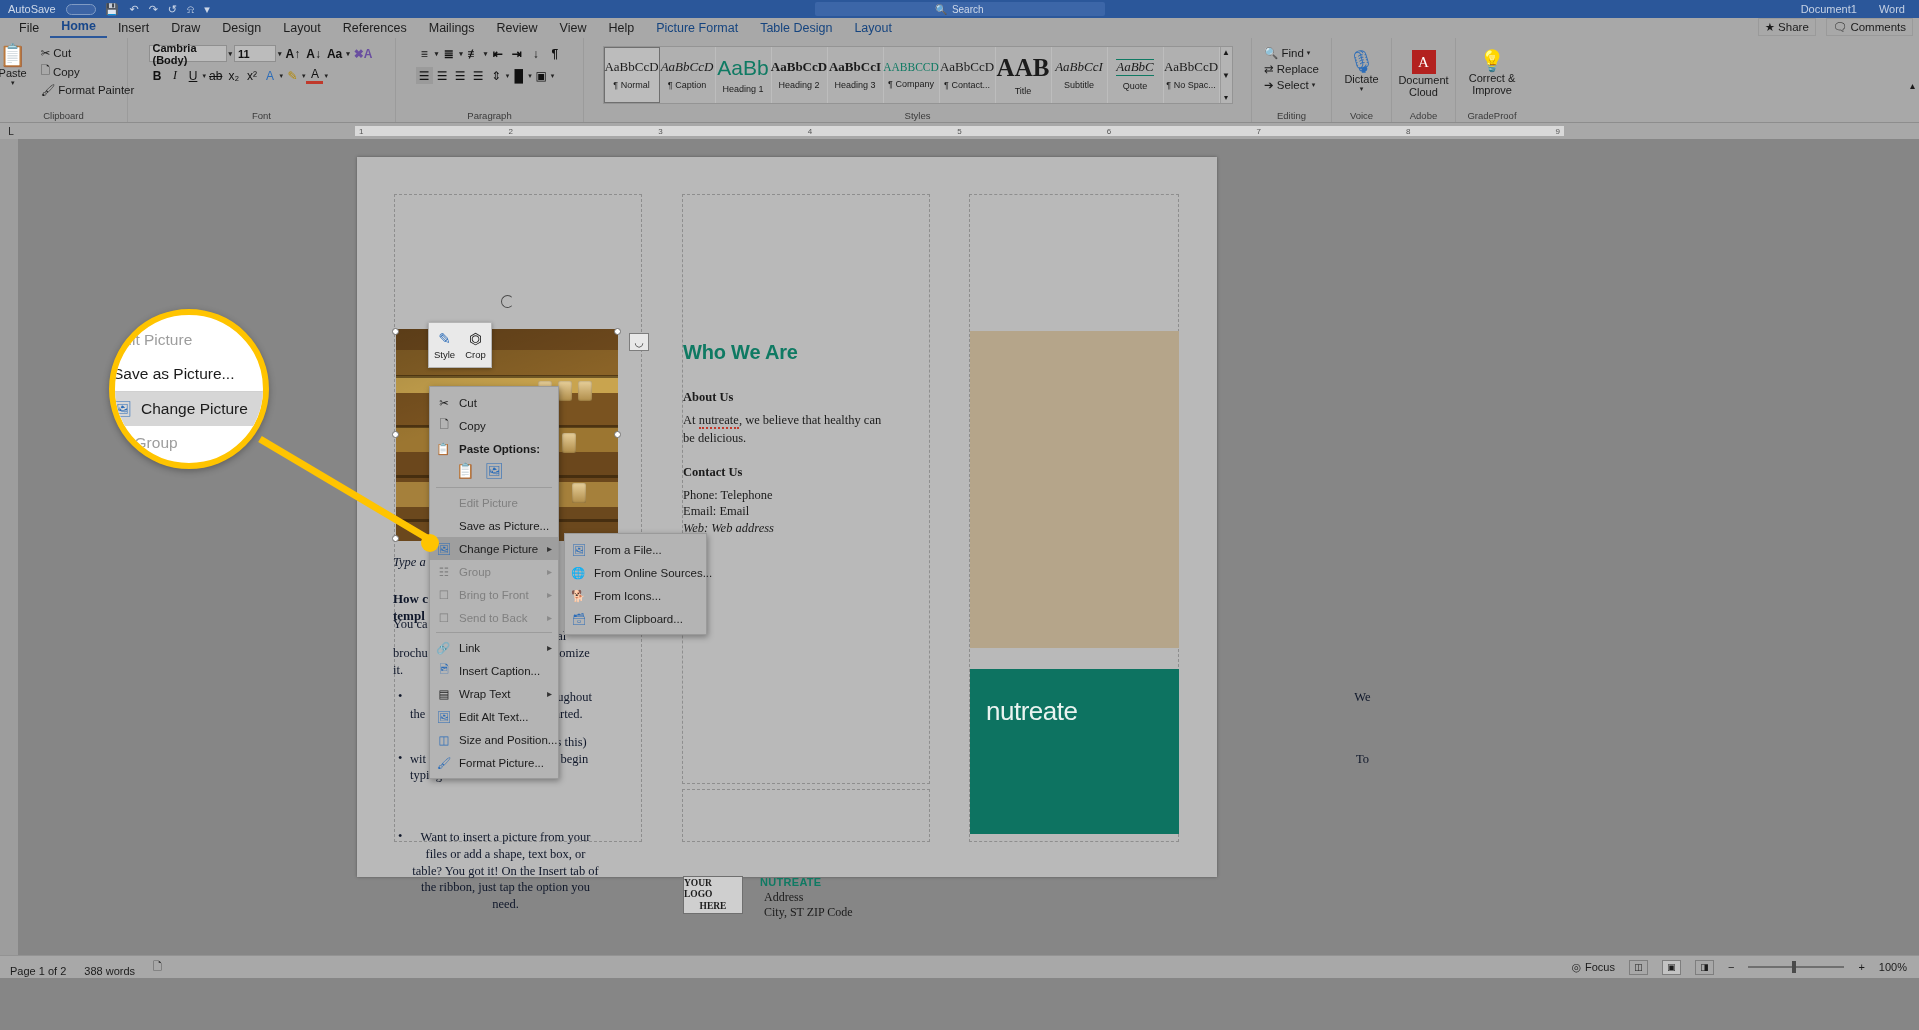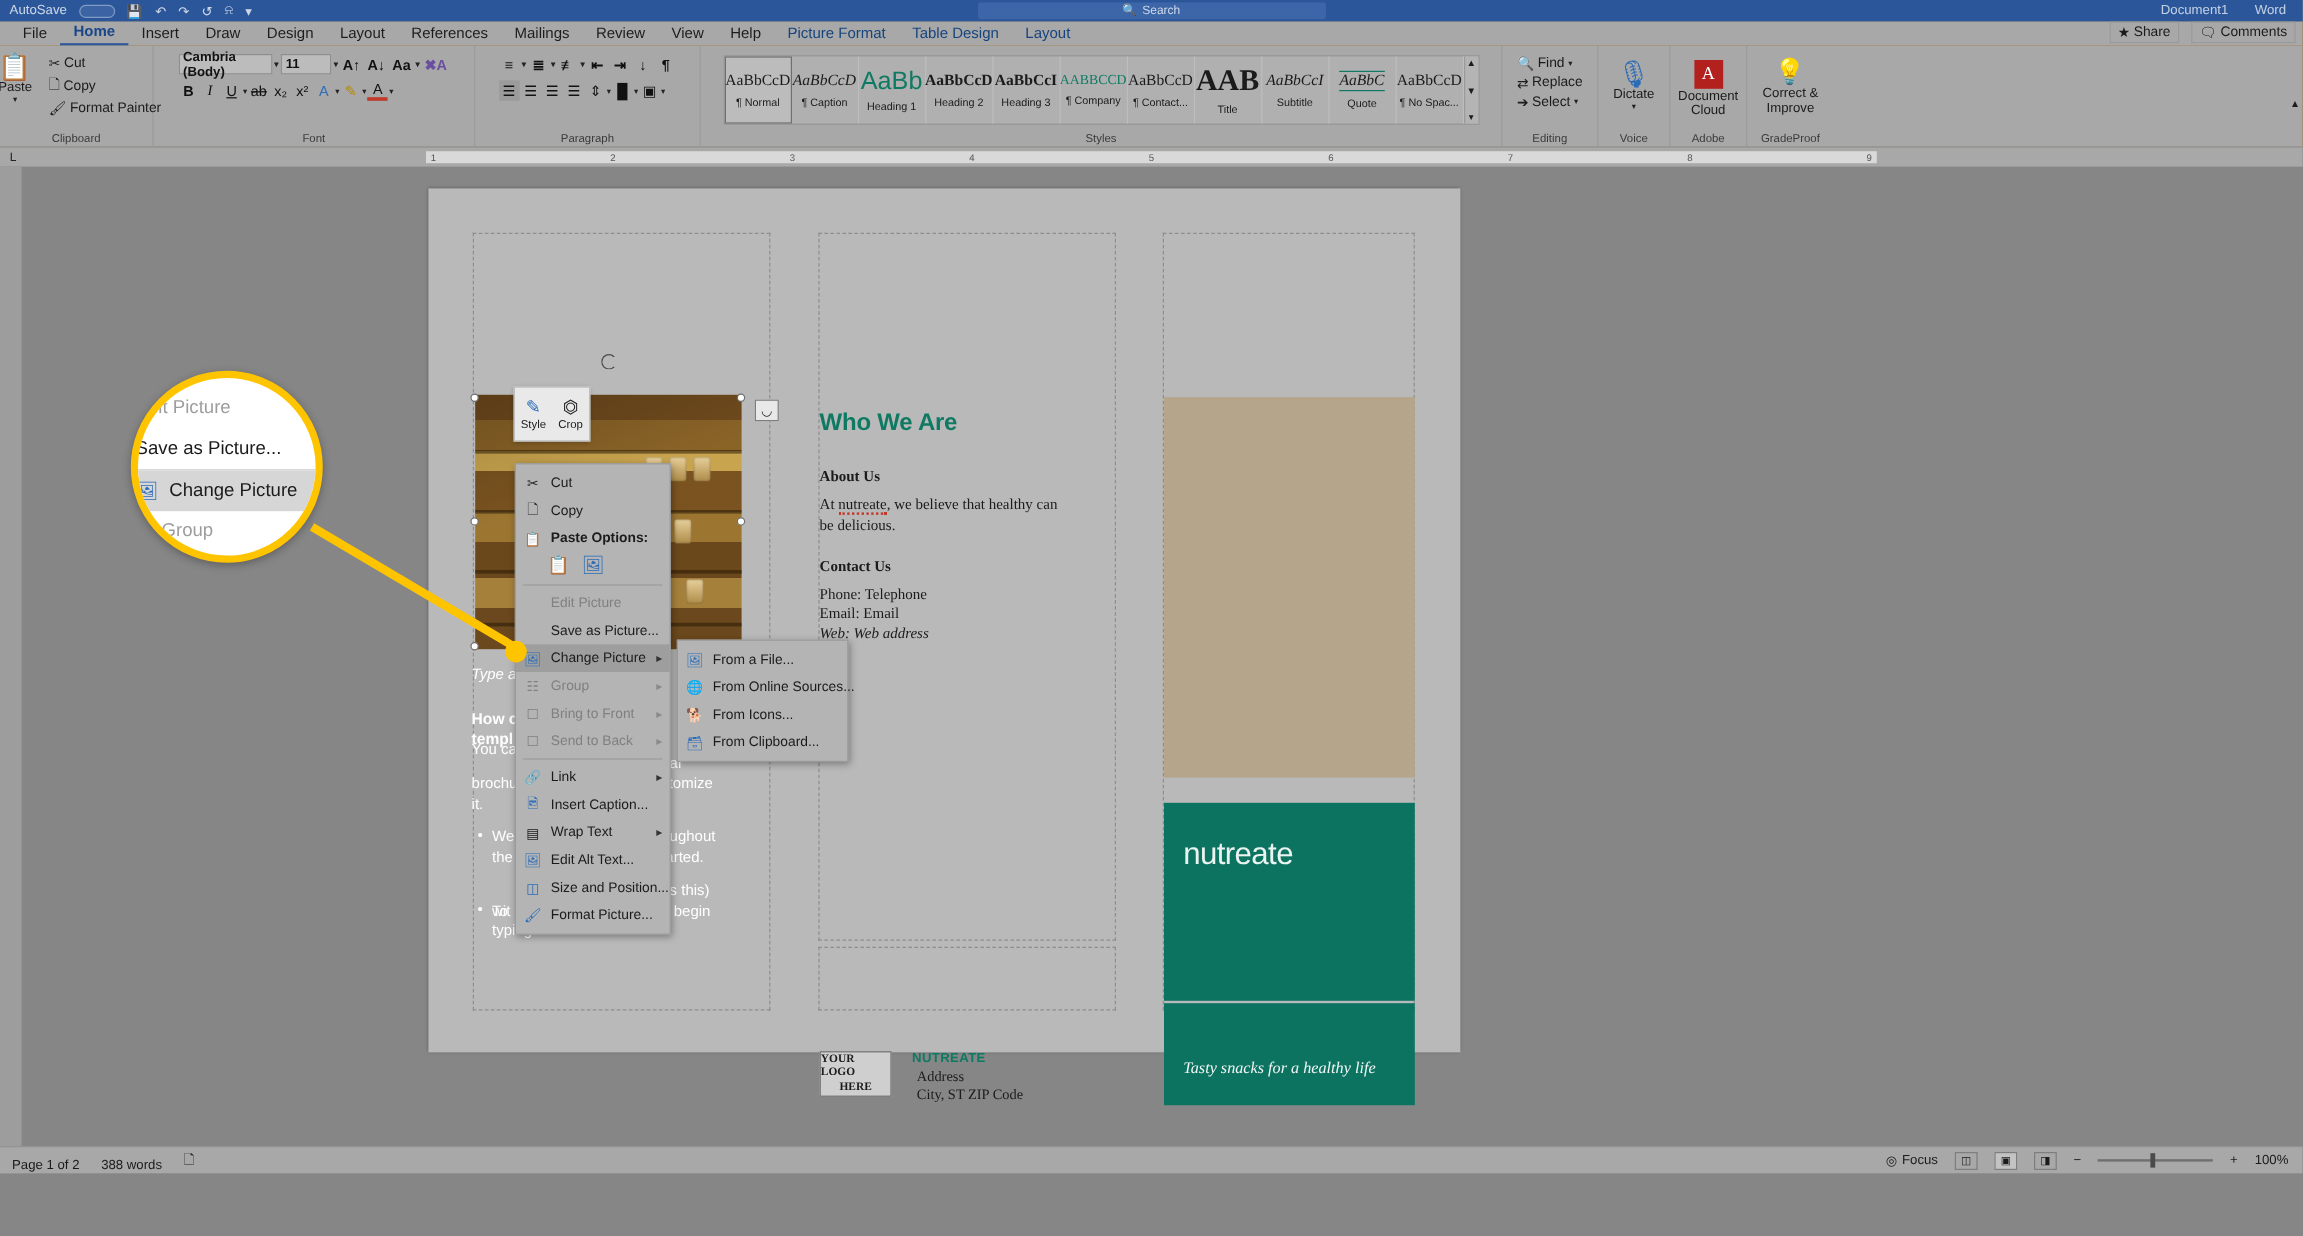--- a/index.html
+++ b/index.html
@@ -129,21 +129,21 @@
   .minibar {
     position:absolute; left:428px; top:183px; width:64px; height:46px;
     background:#e9e9e9; border:1px solid #b5b5b5; box-shadow:0 1px 4px rgba(0,0,0,.3);
     display:flex; z-index:40;
   }
   .minibar .mb {
     flex:1; display:flex; flex-direction:column; align-items:center; justify-content:center;
     font-size:9.5px; color:#202020; gap:1px;
   }
   
-  .brochure-text { position:absolute; font-family:Liberation Sans, sans-serif; color:#ffffff; }
+  .brochure-text { position:absolute; font-family:Liberation Serif, serif; color:#0f172a;text-align:center; }
   .bt-italic { font-style:italic; font-size:12.5px; }
   .bt-head { font-weight:bold; font-size:13px; line-height:1.35; }
   .bt-body { font-size:12.5px; line-height:1.35; }
   .bt-li { font-size:12.5px; line-height:1.35; position:relative; padding-left:14px; }
   .bt-li:before { content:"\2022"; position:absolute; left:2px; top:-1px; }
   
   .who {
     position:absolute; left:683px; top:202px; font-family:"Liberation Sans", sans-serif;
     font-weight:bold; font-size:20px; color:#0f7a63; letter-spacing:-.2px;
   }
@@ -564,20 +564,21 @@
   <div class="brochure-text bt-body" style="left:551px; top:550px;">oughout</div>
   <div class="brochure-text bt-body" style="left:410px; top:567px;">the</div>
   <div class="brochure-text bt-body" style="left:551px; top:567px;">tarted.</div>
 
   <div class="brochure-text bt-li" style="left:396px; top:595px;">To</div>
   <div class="brochure-text bt-body" style="left:551px; top:595px;">as this)</div>
   <div class="brochure-text bt-body" style="left:410px; top:612px;">wit</div>
   <div class="brochure-text bt-body" style="left:551px; top:612px;">d begin</div>
   <div class="brochure-text bt-body" style="left:410px; top:628px;">typing.</div>
 
+  <div class="brochure-text bt-li" style="left:396px; top:656px; width:205px;">Want to insert a picture from your files or add a shape, text box, or table? You got it! On the Insert tab of the ribbon, just tap the option you need.</div>
 
   <div class="who">Who We Are</div>
   <div class="mid-sub" style="left:683px; top:251px;">About Us</div>
   <div class="mid-p" style="left:683px; top:273px;">
     <span>At </span><span class="squiggle">nutreate</span><span>, we believe that healthy can</span>
   </div>
   <div class="mid-p" style="left:683px; top:291px;">be delicious.</div>
   <div class="mid-sub" style="left:683px; top:326px;">Contact Us</div>
   <div class="mid-p" style="left:683px; top:348px;">Phone: Telephone</div>
   <div class="mid-p" style="left:683px; top:364px;">Email: Email</div>
@@ -587,23 +588,20 @@
     <span>YOUR LOGO</span>
     <span>HERE</span>
   </div>
   <div class="addr-name">NUTREATE</div>
   <div class="addr-l1">Address</div>
   <div class="addr-l2">City, ST ZIP Code</div>
 
   <div class="pic-flowers"></div>
   <div class="green-panel">
     <div class="brand">nutreate</div>
-  </div>
-  <div class="green-panel2">
-    <div class="tagline">Tasty snacks for a healthy life</div>
   </div>
 
   <div class="minibar">
     <div class="mb">
       <span style="font-size:15px;color:#2b6cb8;">✎</span>
       <span>Style</span>
     </div>
     <div class="mb">
       <span style="font-size:15px;">⏣</span>
       <span>Crop</span>

